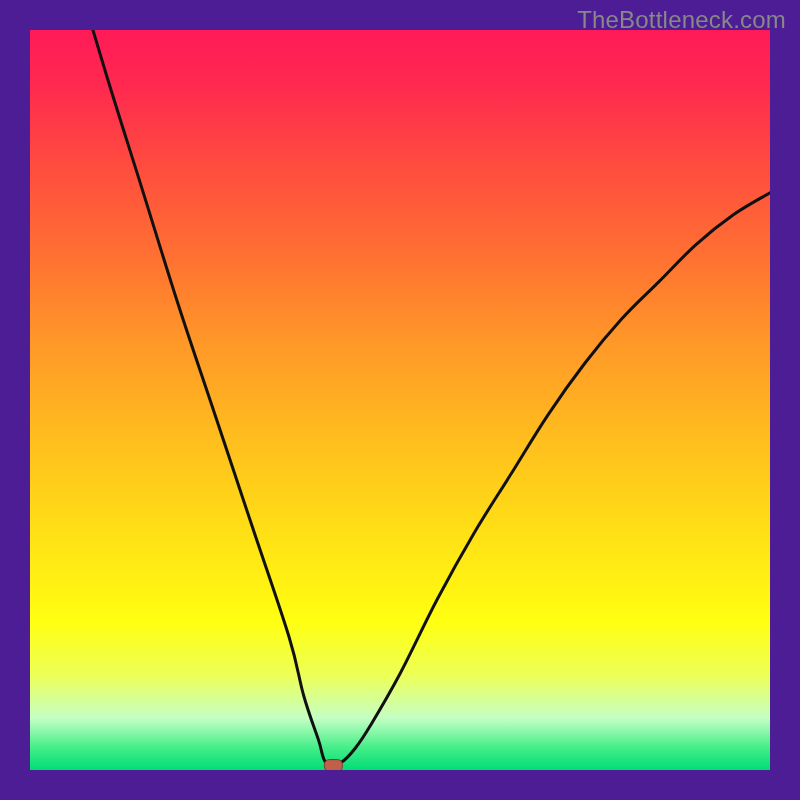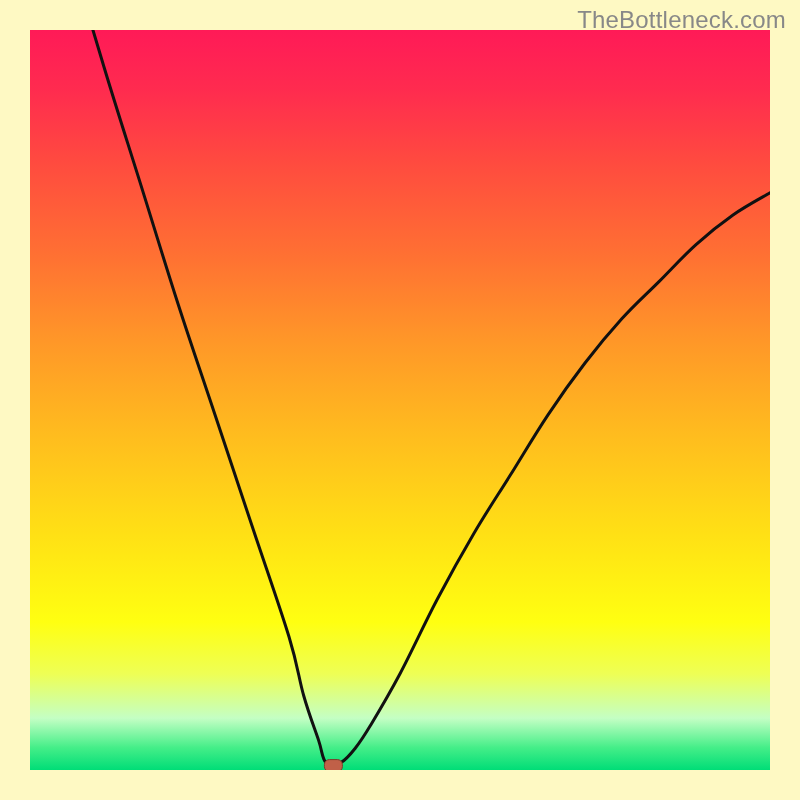--- a/index.html
+++ b/index.html
@@ -2,21 +2,21 @@
 <html><head>
 <meta charset="utf-8">
 <style>
   * { margin: 0; padding: 0; box-sizing: border-box; }
   html, body { width: 800px; height: 800px; overflow: hidden; }
   body { background: #000; }
   .frame {
     position: absolute;
     left: 0; top: 0;
     width: 800px; height: 800px;
-    background: #fef9c3;
+    background: #4c1d95;
   }
   .plot {
     position: absolute;
     left: 30px; top: 30px;
     width: 740px; height: 740px;
     background: linear-gradient(to bottom,
       #ff1a57 0%,
       #ff2b4f 8%,
       #ff4b3f 18%,
       #ff6f33 30%,

